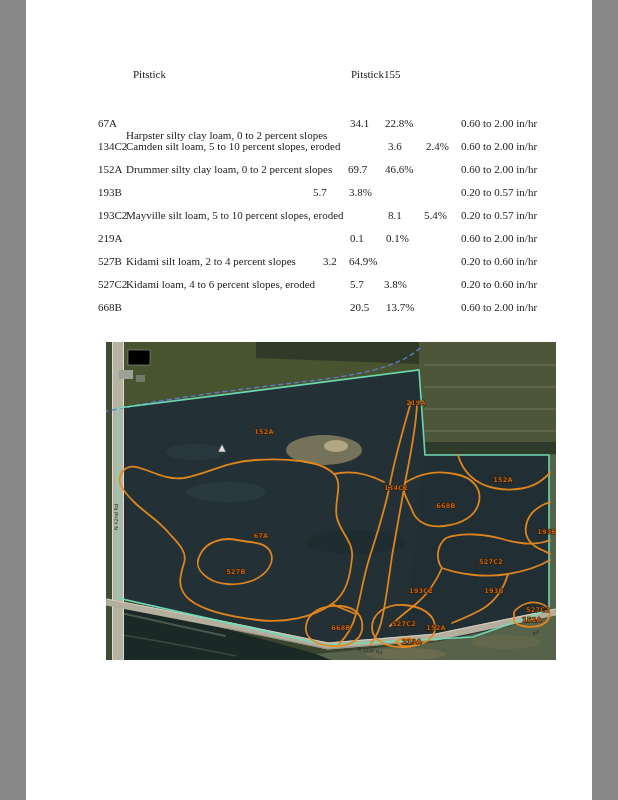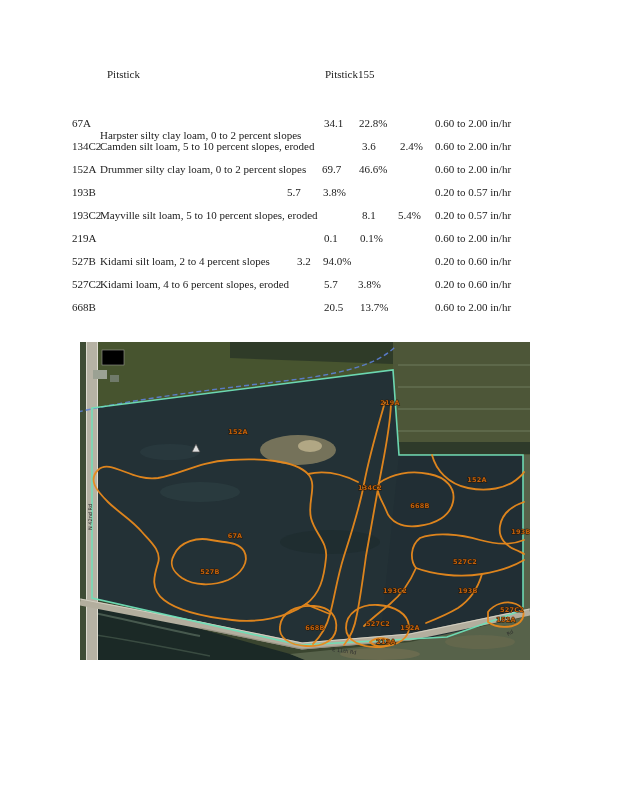--- a/index.html
+++ b/index.html
@@ -1,17 +1,17 @@
 <!DOCTYPE html>
 <html><head>
 <meta charset="utf-8">
 <style>
   html,body{margin:0;padding:0;background:#888;}
   .page{
-    position:relative;width:618px;height:800px;background:#ffffff;
+    position:relative;width:566px;height:800px;background:#ffffff;
     margin:0 auto;overflow:hidden;
     font-family:"Liberation Serif",serif;color:#1b1b1b;
   }
   .doc-title{position:absolute;top:68px;font:11px "Liberation Serif",serif;white-space:nowrap;}
   .title-left{left:107px;}
   .title-right{left:325px;}
   .trow{position:absolute;left:0;width:618px;height:23px;}
   .tcell{position:absolute;top:0;white-space:nowrap;font:11px "Liberation Serif",serif;color:#1b1b1b;}
   .map-wrap{position:absolute;left:80px;top:342px;width:450px;height:318px;overflow:hidden;background:#3a452f;}
   .soil-label{
@@ -67,21 +67,21 @@
       <div class="trow" style="top: 232px;">
         <span class="tcell" style="left: 72px;">219A</span>
         <span class="tcell" style="left: 324px;">0.1</span>
         <span class="tcell" style="left: 360px;">0.1%</span>
         <span class="tcell" style="left: 435px;">0.60 to 2.00 in/hr</span>
       </div>
       <div class="trow" style="top: 255px;">
         <span class="tcell" style="left: 72px;">527B</span>
         <span class="tcell" style="left: 100px;">Kidami silt loam, 2 to 4 percent slopes</span>
         <span class="tcell" style="left: 297px;">3.2</span>
-        <span class="tcell" style="left: 323px;">94.0%</span>
+        <span class="tcell" style="left: 323px;">64.9%</span>
         <span class="tcell" style="left: 435px;">0.20 to 0.60 in/hr</span>
       </div>
       <div class="trow" style="top: 278px;">
         <span class="tcell" style="left: 72px;">527C2</span>
         <span class="tcell" style="left: 100px;">Kidami loam, 4 to 6 percent slopes, eroded</span>
         <span class="tcell" style="left: 324px;">5.7</span>
         <span class="tcell" style="left: 358px;">3.8%</span>
         <span class="tcell" style="left: 435px;">0.20 to 0.60 in/hr</span>
       </div>
       <div class="trow" style="top: 301px;">

